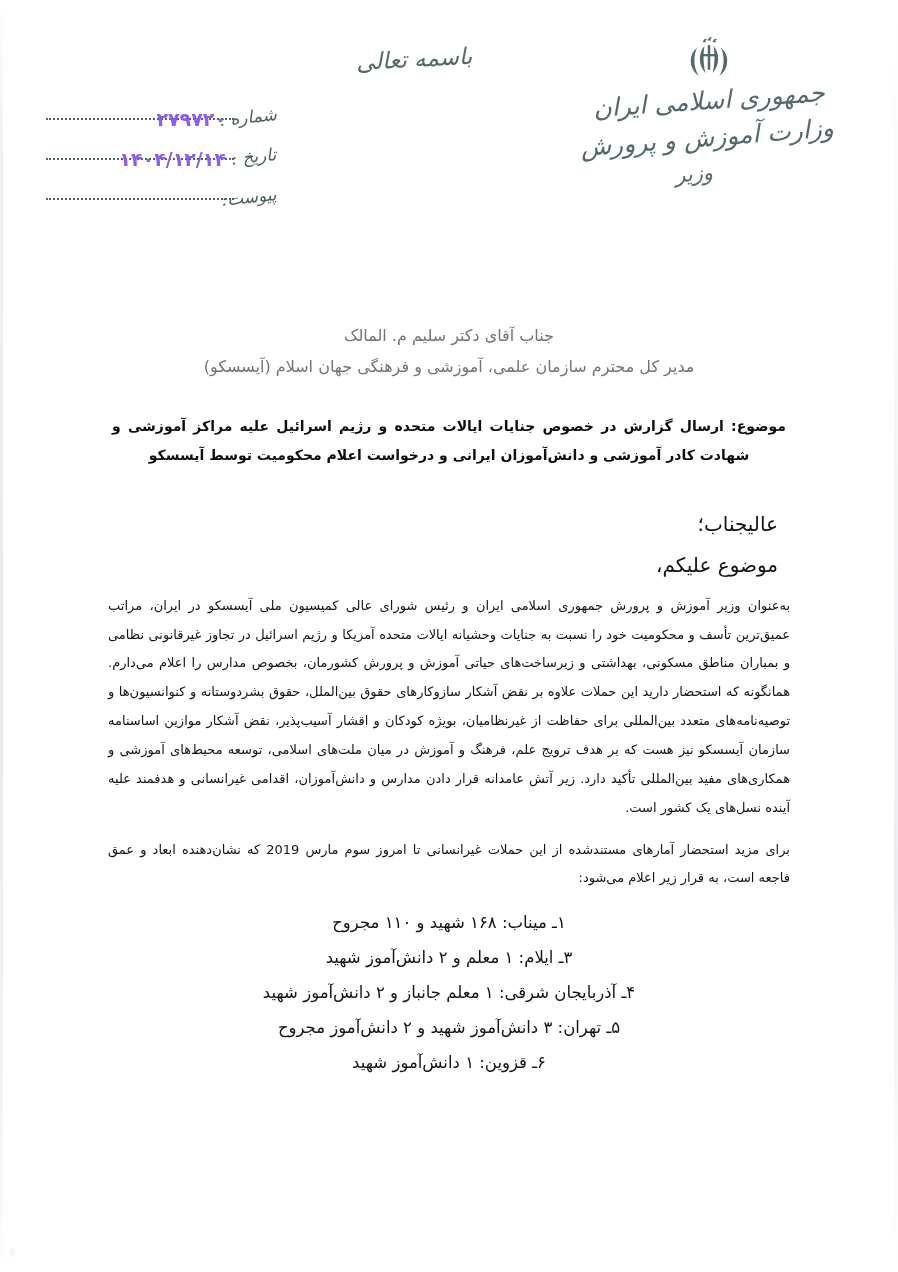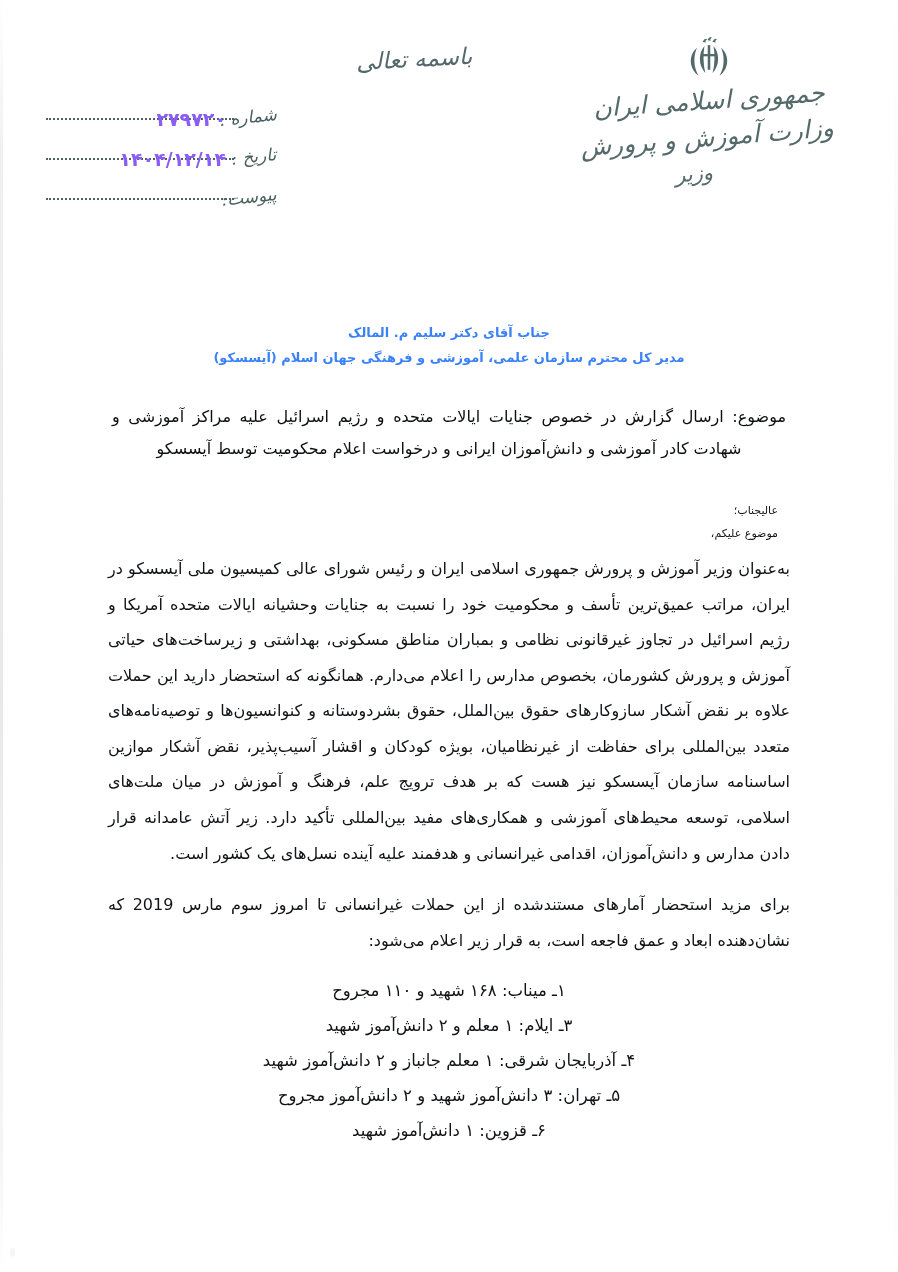--- a/index.html
+++ b/index.html
@@ -146,59 +146,59 @@
     position: absolute;
     top: 320px;
     right: 108px;
     left: 108px;
     direction: rtl;
     text-align: right;
   }
 
   .addressee {
     font-family: "DejaVu Sans", sans-serif;
-    font-weight: bold;
-    font-size: 13px;
-    color: #3b82f6;
+    font-weight: normal;
+    font-size: 16px;
+    color: #737373;
     line-height: 1.95;
     text-align: center;
     letter-spacing: -0.2px;
   }
   .addressee .line-1 { display: block; }
   .addressee .line-2 { display: block; }
 
   .subject {
     margin-top: 30px;
     font-family: "DejaVu Sans", sans-serif;
-    font-weight: normal;
-    font-size: 16px;
+    font-weight: bold;
+    font-size: 14px;
     color: #0c0f11;
     line-height: 2.05;
     text-align: justify;
     text-align-last: center;
     letter-spacing: -0.2px;
     padding: 0 4px;
   }
 
   .salutation-block {
     margin-top: 34px;
     font-family: "DejaVu Sans", sans-serif;
-    font-size: 11px;
+    font-size: 20px;
     color: #111416;
     line-height: 2.05;
   }
   .salutation-block .sal {
     display: block;
     padding-right: 12px;
   }
 
   .para {
     margin-top: 6px;
     font-family: "DejaVu Sans", sans-serif;
-    font-size: 16px;
+    font-size: 13px;
     color: #111416;
     line-height: 2.22;
     text-align: justify;
     text-justify: inter-word;
     letter-spacing: -0.1px;
   }
   .para + .para { margin-top: 2px; }
 
   .casualty-list {
     margin: 6px 0 0 0;

